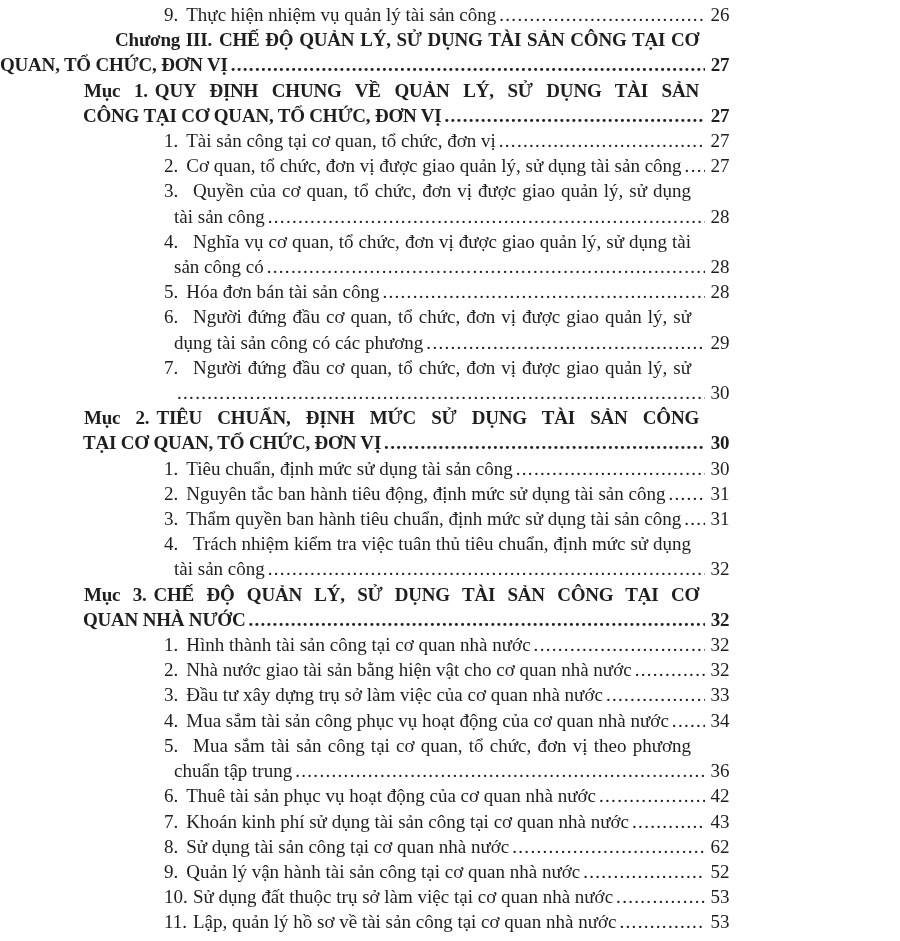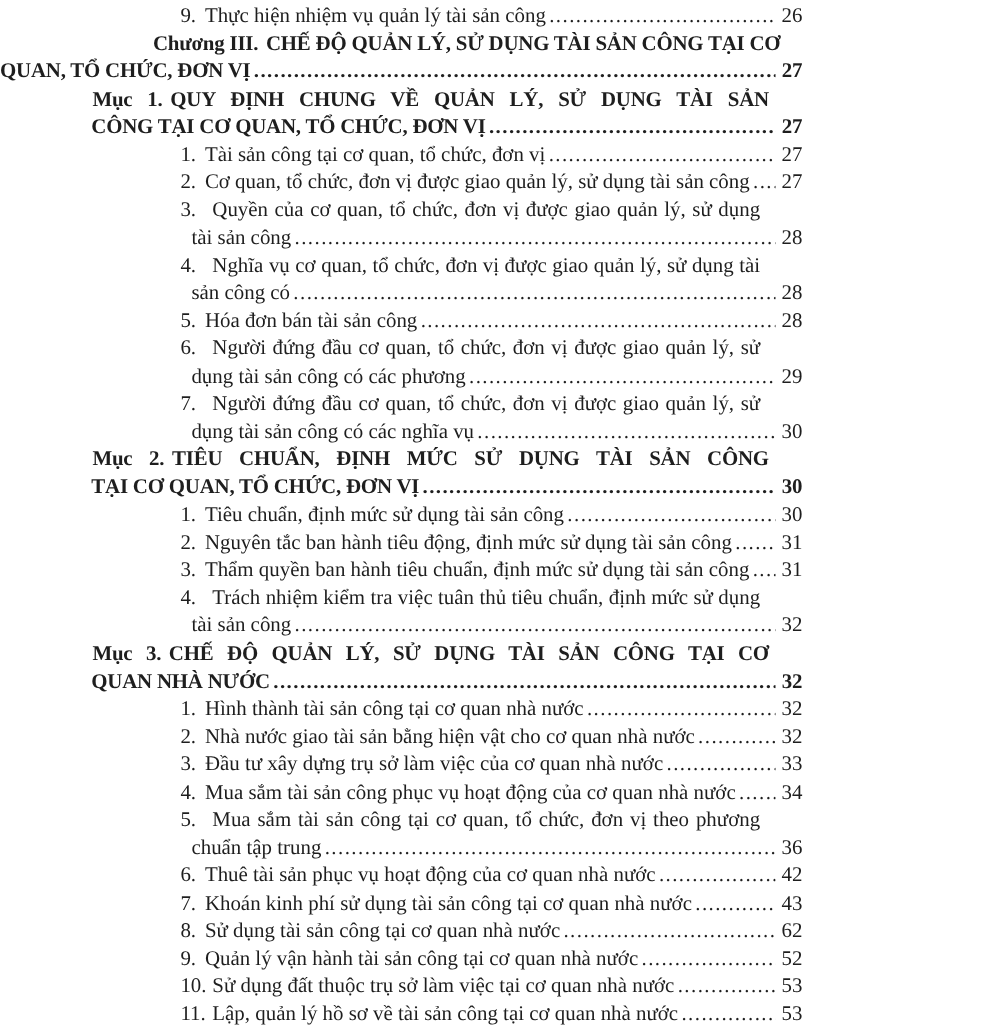--- a/index.html
+++ b/index.html
@@ -29,21 +29,21 @@
     padding-right: 40px;
   }
   
   .line.last {
     display: flex;
     align-items: baseline;
   }
   .line.last .text { flex: 0 0 auto; }
 
   
-  .entry.chapter .line.first { padding-left: 115px; margin-left: 24px; }
+  .entry.chapter .line.first { padding-left: 115px; }
   .entry.chapter .line.rest  { }
   .entry.muc .line.first     { padding-left: 84px; }
   .entry.muc .line.rest      { padding-left: 83px; }
   .entry.item .line          { padding-left: 174px; }
 
   .entry.chapter .line, .entry.muc .line {
     font-weight: bold;
     letter-spacing: -0.2px;
   }
   .entry.chapter .line.wrap, .entry.muc .line.wrap { padding-right: 32px; }
@@ -146,21 +146,20 @@
         <div class="line first wrap"><span class="label">6.</span><span class="text">Người đứng đầu cơ quan, tổ chức, đơn vị được giao quản lý, sử</span></div>
         <div class="line rest last">
           <span class="text">dụng tài sản công có các phương</span>
           <span class="dots"></span>
           <span class="pagenum">29</span>
         </div>
       </div>
       <div class="entry item">
         <div class="line first wrap"><span class="label">7.</span><span class="text">Người đứng đầu cơ quan, tổ chức, đơn vị được giao quản lý, sử</span></div>
         <div class="line rest last">
-          <span class="text">dụng tài sản công có các nghĩa vụ</span>
           <span class="dots"></span>
           <span class="pagenum">30</span>
         </div>
       </div>
       <div class="entry muc">
         <div class="line first wrap"><span class="label">Mục 2.</span><span class="text">TIÊU CHUẨN, ĐỊNH MỨC SỬ DỤNG TÀI SẢN CÔNG</span></div>
         <div class="line rest last">
           <span class="text">TẠI CƠ QUAN, TỔ CHỨC, ĐƠN VỊ</span>
           <span class="dots"></span>
           <span class="pagenum">30</span>

